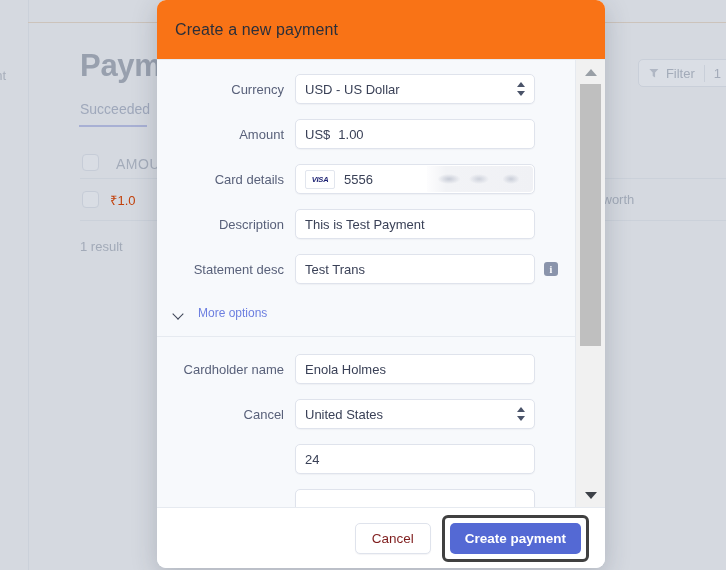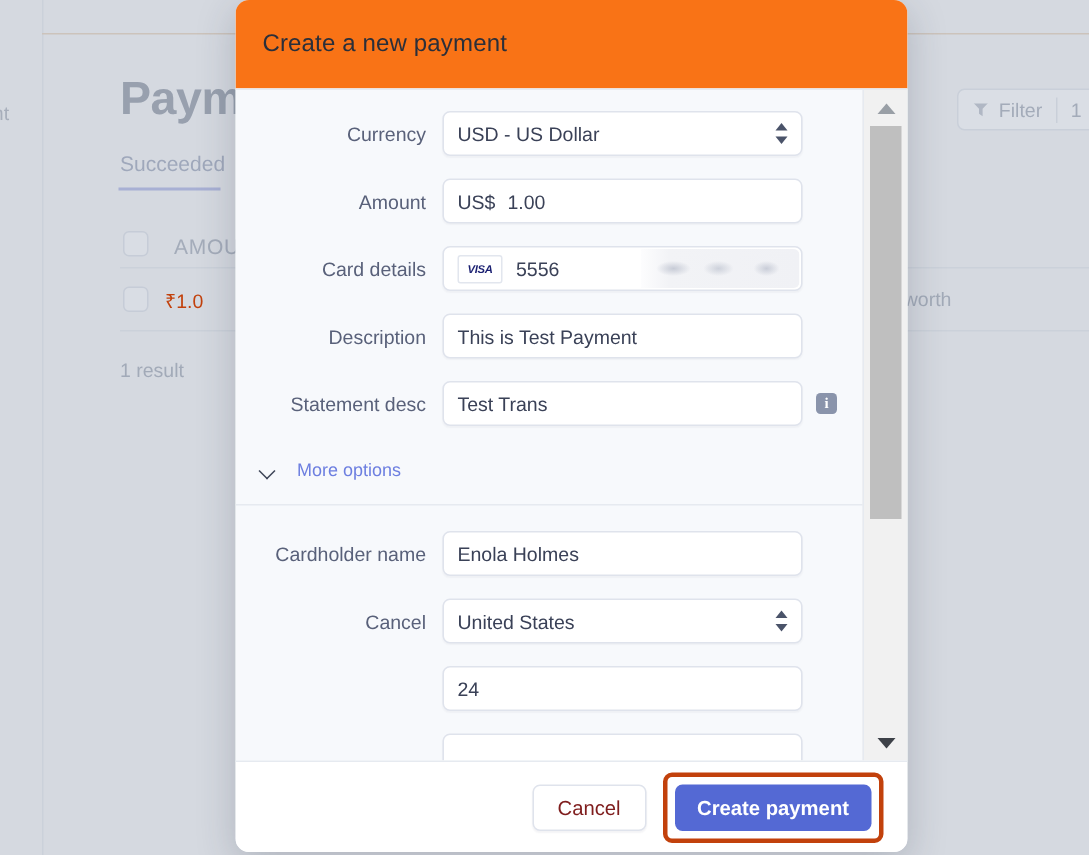--- a/index.html
+++ b/index.html
@@ -345,21 +345,21 @@
     background: #fff;
     font-size: 13.5px;
     color: #7f1d1d;
     font-family: "Liberation Sans", sans-serif;
     box-shadow: 0 1px 1px rgba(40,48,70,0.05);
     cursor: pointer;
   }
   #create-payment-wrap {
     position: relative;
     padding: 5px;
-    border: 3px solid #c2410c;
+    border: 3px solid #404040;
     border-radius: 6px;
     background: transparent;
   }
   #create-payment-button {
     height: 31px;
     padding: 0 15px;
     border: none;
     border-radius: 5px;
     background: #5469d4;
     color: #ffffff;

